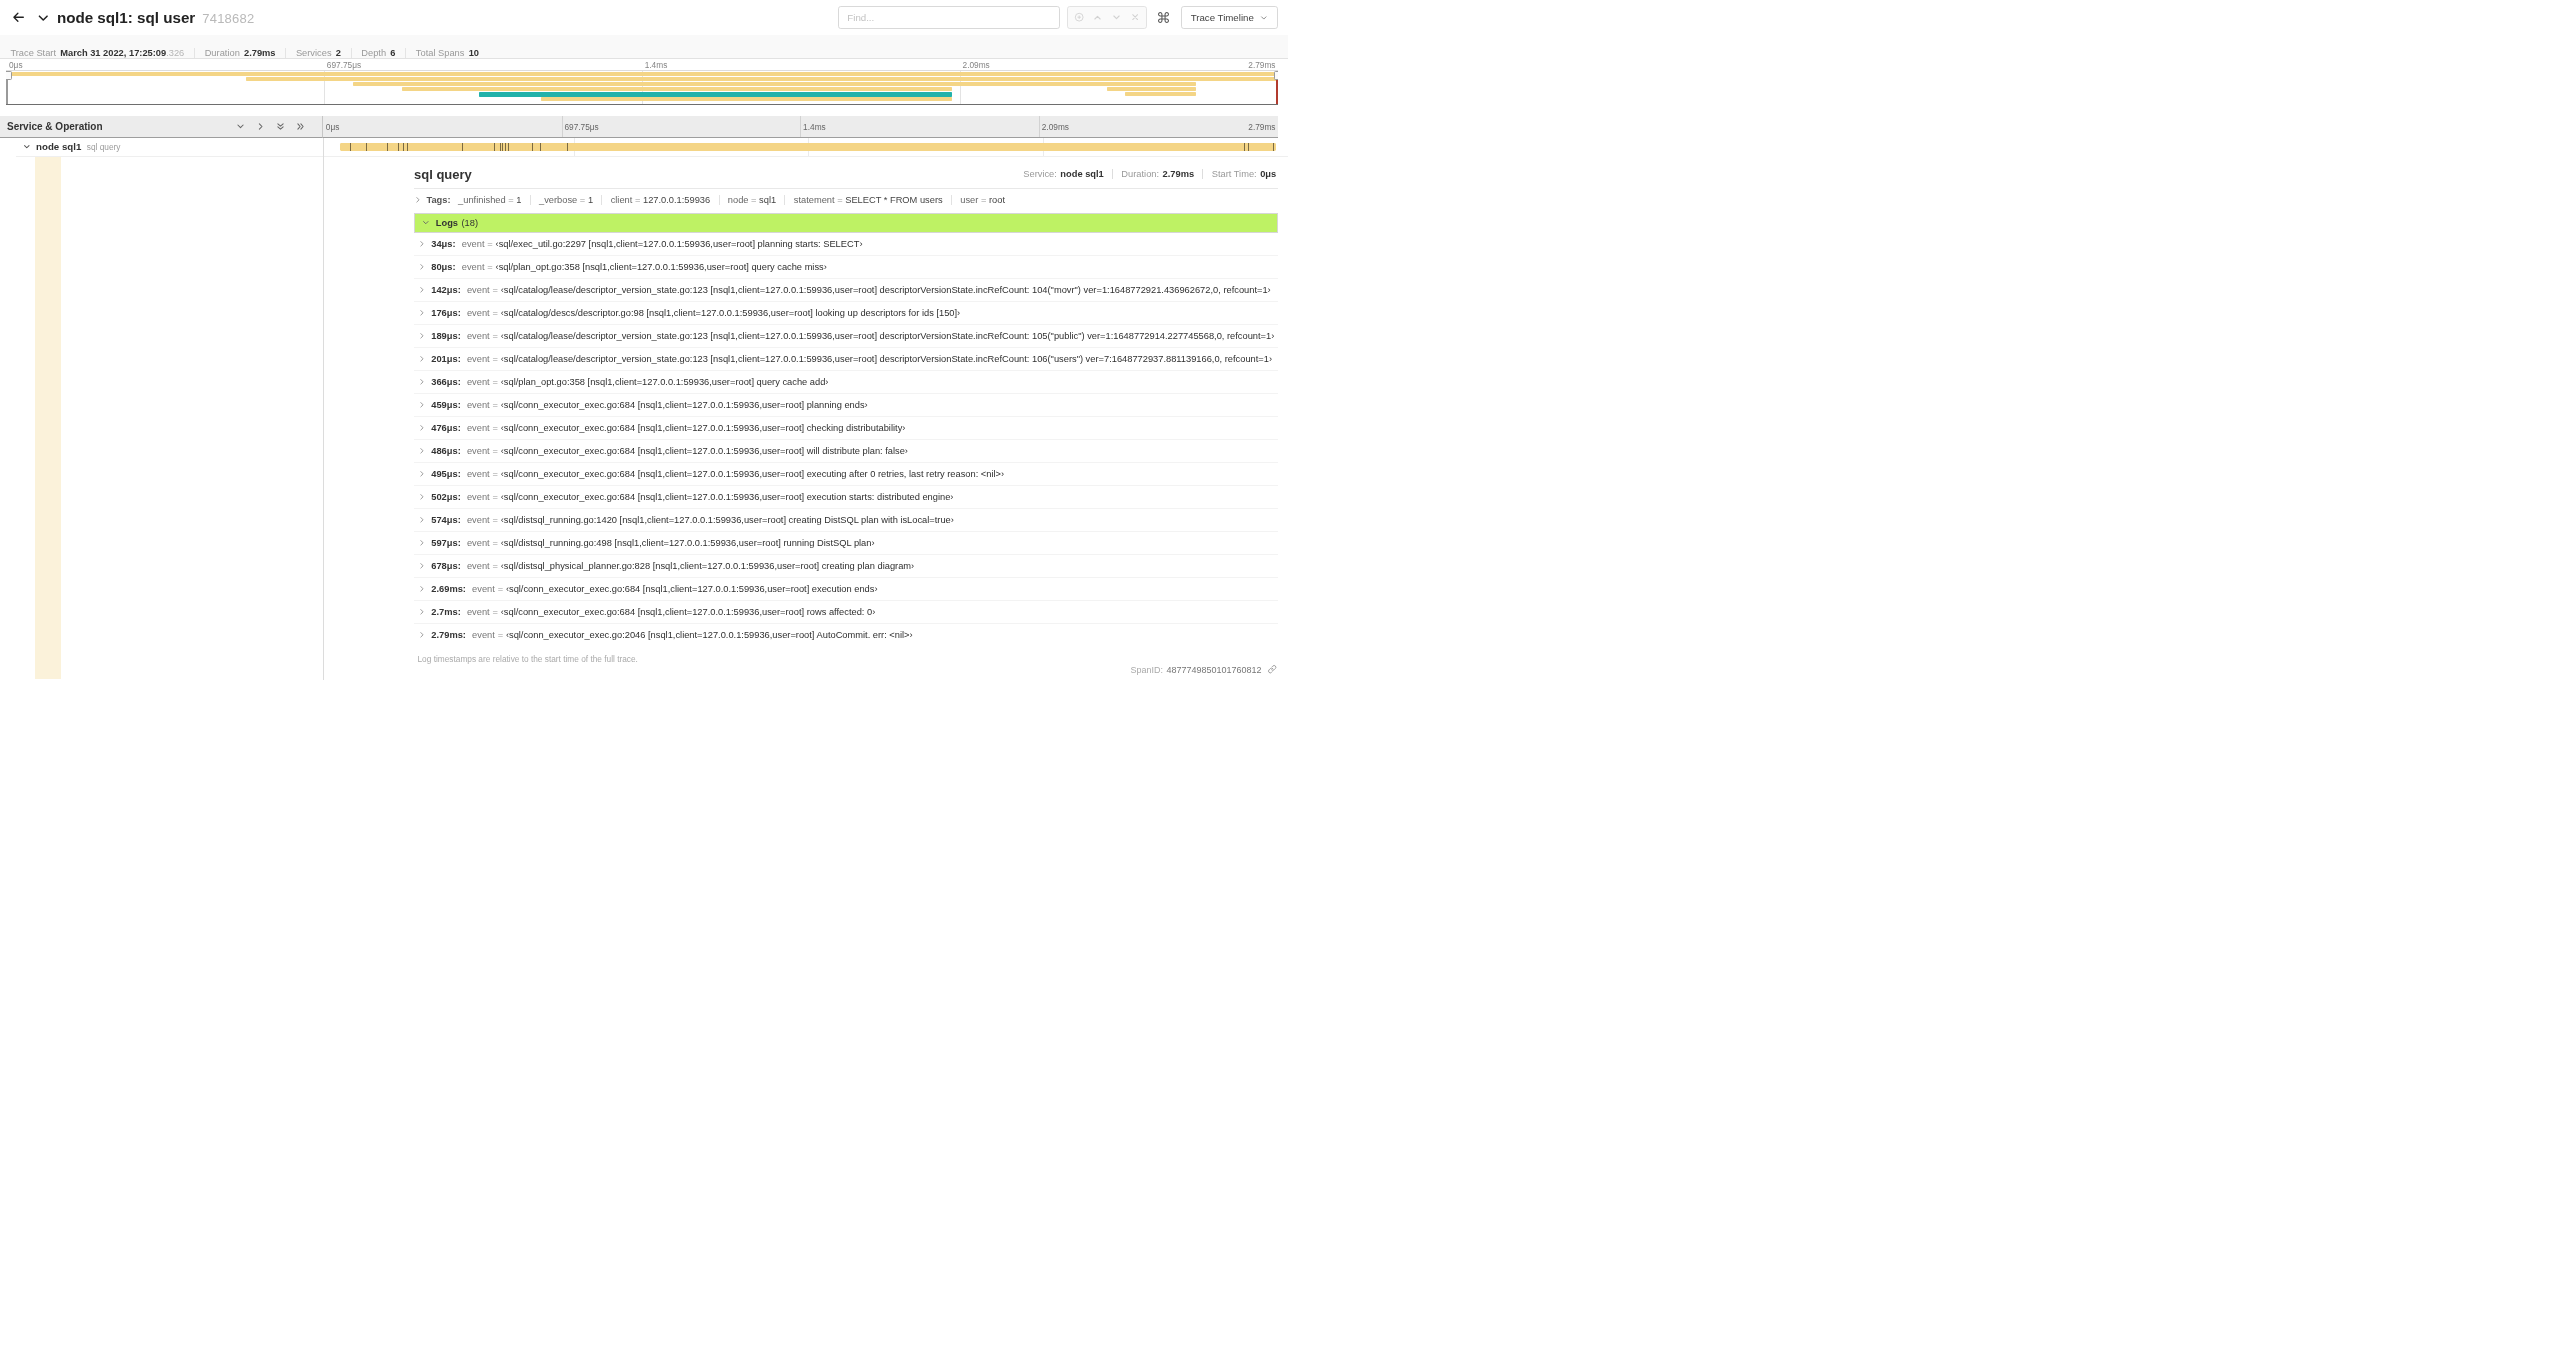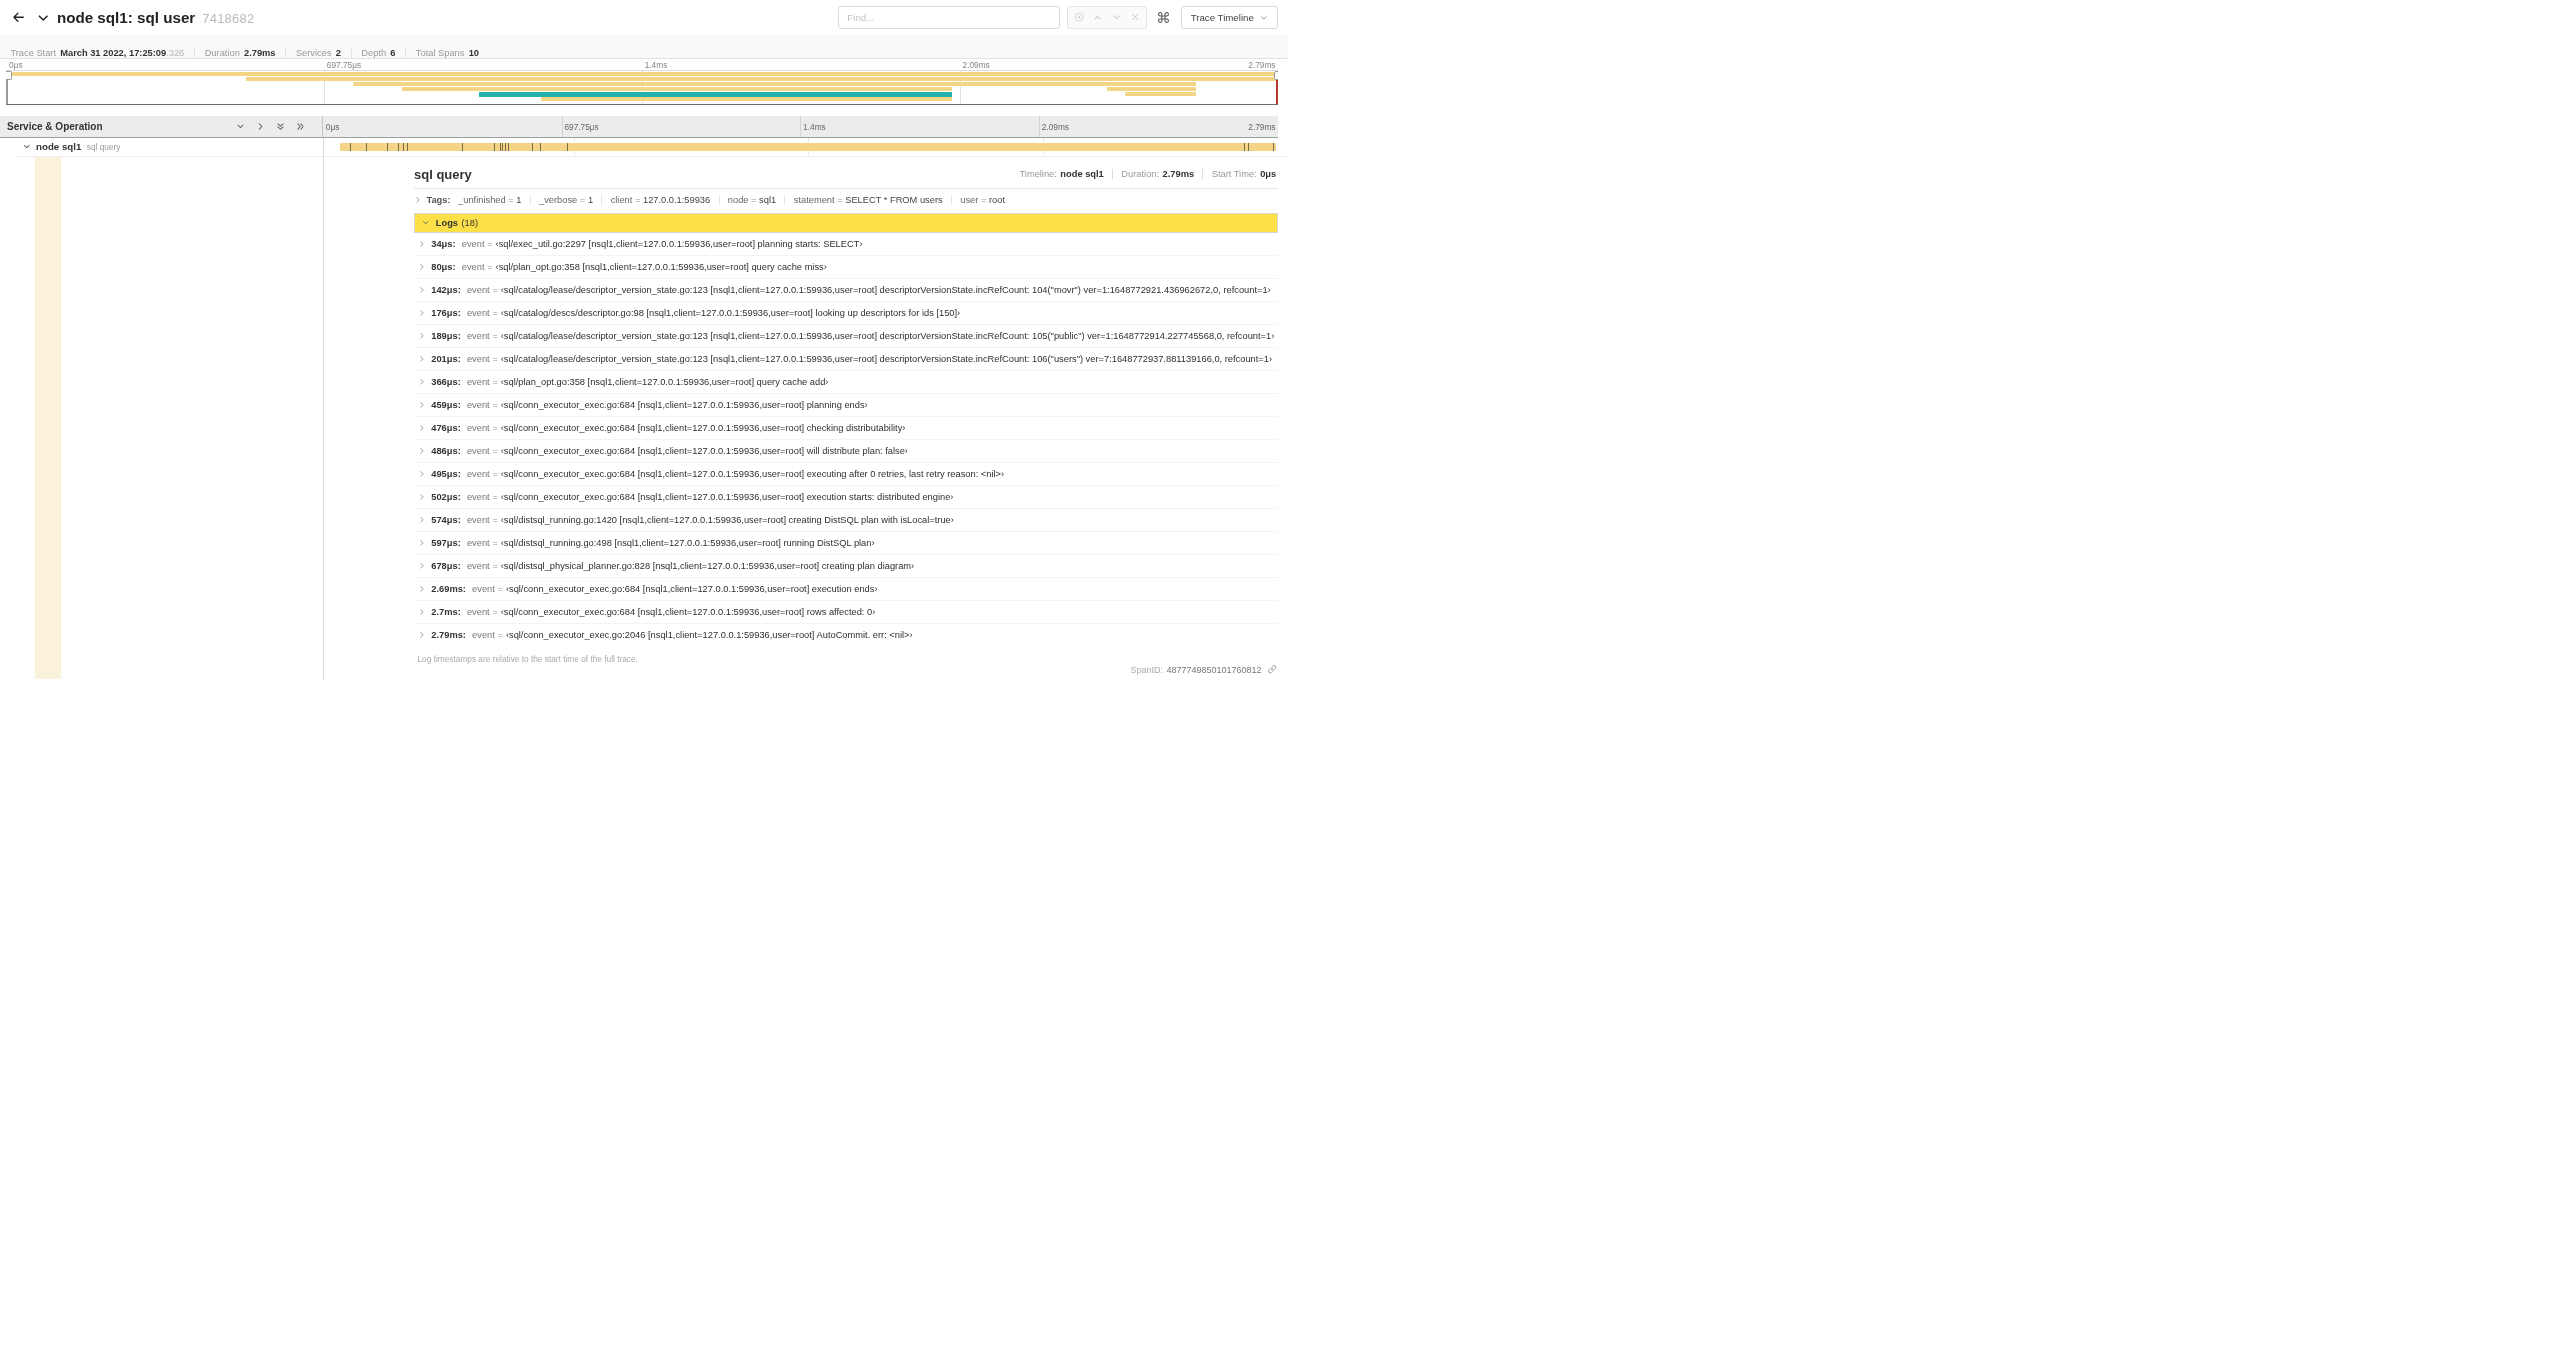--- a/index.html
+++ b/index.html
@@ -82,21 +82,21 @@
   .meta-value { font-weight: bold; color: #333; }
   .tags-row { display: flex; align-items: center; padding: 6.2px 0 5.5px 0; font-size: 9.3px; cursor: pointer; }
   .tags-label { font-weight: bold; color: #555; margin: 0 7.6px 0 4.8px; }
   .tag { padding: 0 8.3px; border-right: 0.7px solid #e2e2e2; white-space: nowrap; }
   .tag:first-child { padding-left: 0; }
   .tag:last-child { border-right: none; }
   .tag-k { color: #666; }
   .tag-eq { color: #999; }
   .tag-v { color: #444; }
   .logs-section { margin-top: 2.1px; }
-  .logs-header { background: #fde047; border: 0.7px solid #d6d6d6; display: flex; align-items: center; padding: 4.2px 7px; font-size: 9.3px; cursor: pointer; }
+  .logs-header { background: #bef264; border: 0.7px solid #d6d6d6; display: flex; align-items: center; padding: 4.2px 7px; font-size: 9.3px; cursor: pointer; }
   .logs-title { font-weight: bold; color: #333; margin-left: 6.2px; }
   .logs-count { color: #333; margin-left: 3.5px; }
   .log-row { display: flex; align-items: flex-start; padding: 5.5px 0 5.5px 3.5px; border-bottom: 0.7px solid #f3f3f3; font-size: 9.3px; line-height: 11px; cursor: pointer; }
   .log-row:last-child { border-bottom: none; }
   .log-chevron { margin: 1.4px 6.2px 0 0; flex: none; }
   .log-time { font-weight: bold; color: #333; margin-right: 6.2px; white-space: nowrap; }
   .log-key { color: #777; }
   .log-eq { color: #999; margin: 0 2.8px; }
   .log-val { color: #2f2f2f; }
   .logs-note { font-size: 8.3px; color: #aaa; padding: 8.3px 0 0 3.5px; }
@@ -311,21 +311,21 @@
           </div>
       </div>
     </div>
 
     <div class="detail-row">
       <div class="indent-strip" style="background: rgb(251, 242, 218);"></div>
       <div class="detail-card">
         <div class="card-head">
           <span class="card-title">sql query</span>
           <span class="card-meta">
-              <span class="meta-item"><span class="meta-label">Timeline:</span><span class="meta-value">node sql1</span></span>
+              <span class="meta-item"><span class="meta-label">Service:</span><span class="meta-value">node sql1</span></span>
               <span class="meta-item"><span class="meta-label">Duration:</span><span class="meta-value">2.79ms</span></span>
               <span class="meta-item"><span class="meta-label">Start Time:</span><span class="meta-value">0μs</span></span>
             </span>
         </div>
         <div class="tags-row">
           <span>
             <svg width="7.6" height="7.6" viewBox="0 0 12 12">
                 <path d="M4.5 2.5L8 6l-3.5 3.5" fill="none" stroke="#8c8c8c" stroke-width="1.4" stroke-linecap="round" stroke-linejoin="round"></path>
               </svg>
           </span>

